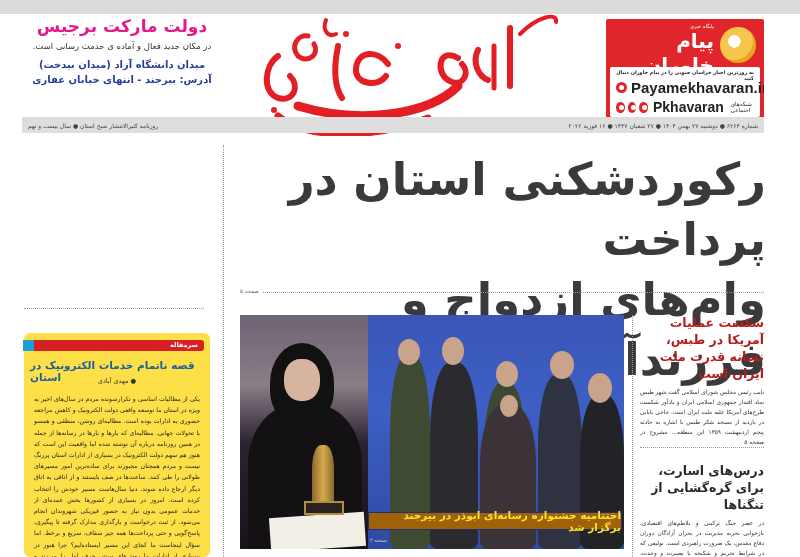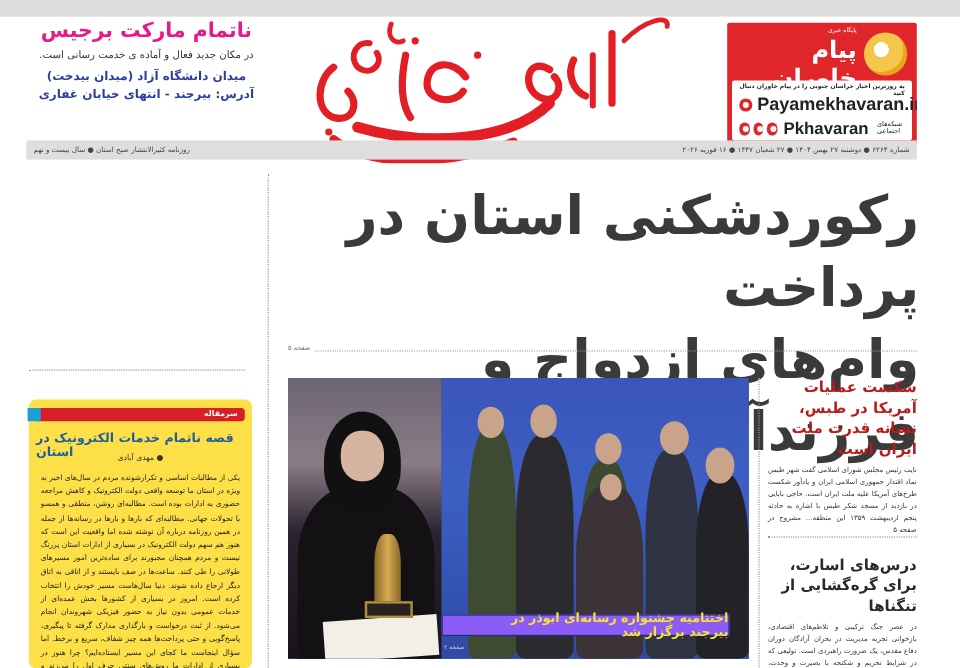--- a/index.html
+++ b/index.html
@@ -71,21 +71,21 @@
   .mp-left { position: absolute; top: 0; left: 0; width: 128px; height: 234px; background: linear-gradient(180deg, #6d6474 0%, #8a7d86 30%, #2a2230 55%, #18131b 100%); }
   .mp-woman-head { position: absolute; left: 30px; top: 28px; width: 64px; height: 80px; background: #111; border-radius: 50% 50% 40% 40%; }
   .mp-woman-face { position: absolute; left: 44px; top: 44px; width: 36px; height: 42px; background: #d7b4a0; border-radius: 45%; }
   .mp-woman-body { position: absolute; left: 8px; top: 90px; width: 114px; height: 150px; background: #141114; border-radius: 40% 40% 0 0; }
   .mp-trophy { position: absolute; left: 72px; top: 130px; width: 22px; height: 60px; background: linear-gradient(90deg, #8a6a2a, #d5aa4f, #8a6a2a); border-radius: 40% 40% 4px 4px; }
   .mp-plaque { position: absolute; left: 64px; top: 186px; width: 40px; height: 14px; background: #2a2220; border: 2px solid #b08f3c; }
   .mp-cert { position: absolute; left: 30px; top: 200px; width: 95px; height: 34px; background: #f2efe7; transform: rotate(-4deg); }
   .mp-right { position: absolute; top: 0; left: 128px; width: 256px; height: 234px; background: linear-gradient(180deg, #3a56b8 0%, #3d5fc4 40%, #2f4aa3 100%); }
   .mp-person { position: absolute; border-radius: 40% 40% 8px 8px; }
   .mp-head { position: absolute; border-radius: 50%; background: #c9a48a; }
-  .mp-caption { position: absolute; left: 128px; right: 16px; top: 197px; height: 18px; background: #8b5cf6; border: 1px solid #1f2f78; display: flex; align-items: center; justify-content: center; padding-left: 28px; }
+  .mp-caption { position: absolute; left: 128px; right: 2px; top: 197px; height: 18px; background: #a16207; border: 1px solid #1f2f78; display: flex; align-items: center; justify-content: center; padding-left: 28px; }
   .mp-caption span { color: #f6e332; font-weight: bold; font-size: 10.5px; }
   .mp-page-ref { position: absolute; left: 130px; top: 222px; font-size: 5px; color: #cfcfcf; }
 
   
   .col-sep-right { position: absolute; top: 315px; left: 632px; width: 0; height: 242px; border-left: 1px dotted #999; }
   .story { position: absolute; left: 640px; width: 124px; direction: rtl; text-align: right; }
   .story-title { font-weight: bold; font-size: 12.5px; line-height: 17px; }
   .story-body { font-size: 5.8px; line-height: 10px; color: #333; text-align: justify; margin-top: 5px; }
   .story-1 { top: 314px; }
   .story-1 .story-title { color: #b91c1c; }
@@ -94,21 +94,21 @@
   .right-divider { position: absolute; top: 447px; left: 640px; width: 124px; border-top: 1px dotted #999; }
 </style>
 </head>
 <body>
 
 <div class="top-stripe"></div>
 
 <header class="masthead">
 
   <div class="ad-left">
-    <div class="ad-title">ناتمام مارکت برجیس</div>
+    <div class="ad-title">دولت مارکت برجیس</div>
     <div class="ad-line">در مکان جدید فعال و آماده ی خدمت رسانی است.</div>
     <div class="ad-addr">
       <div>میدان دانشگاه آزاد (میدان بیدخت)</div>
       <div>آدرس: بیرجند - انتهای خیابان غفاری</div>
     </div>
   </div>
 
   <div class="logo" aria-label="">
     <svg viewBox="0 0 340 130">
       <g fill="none" stroke="#e31e24" stroke-linecap="round" stroke-linejoin="round">

